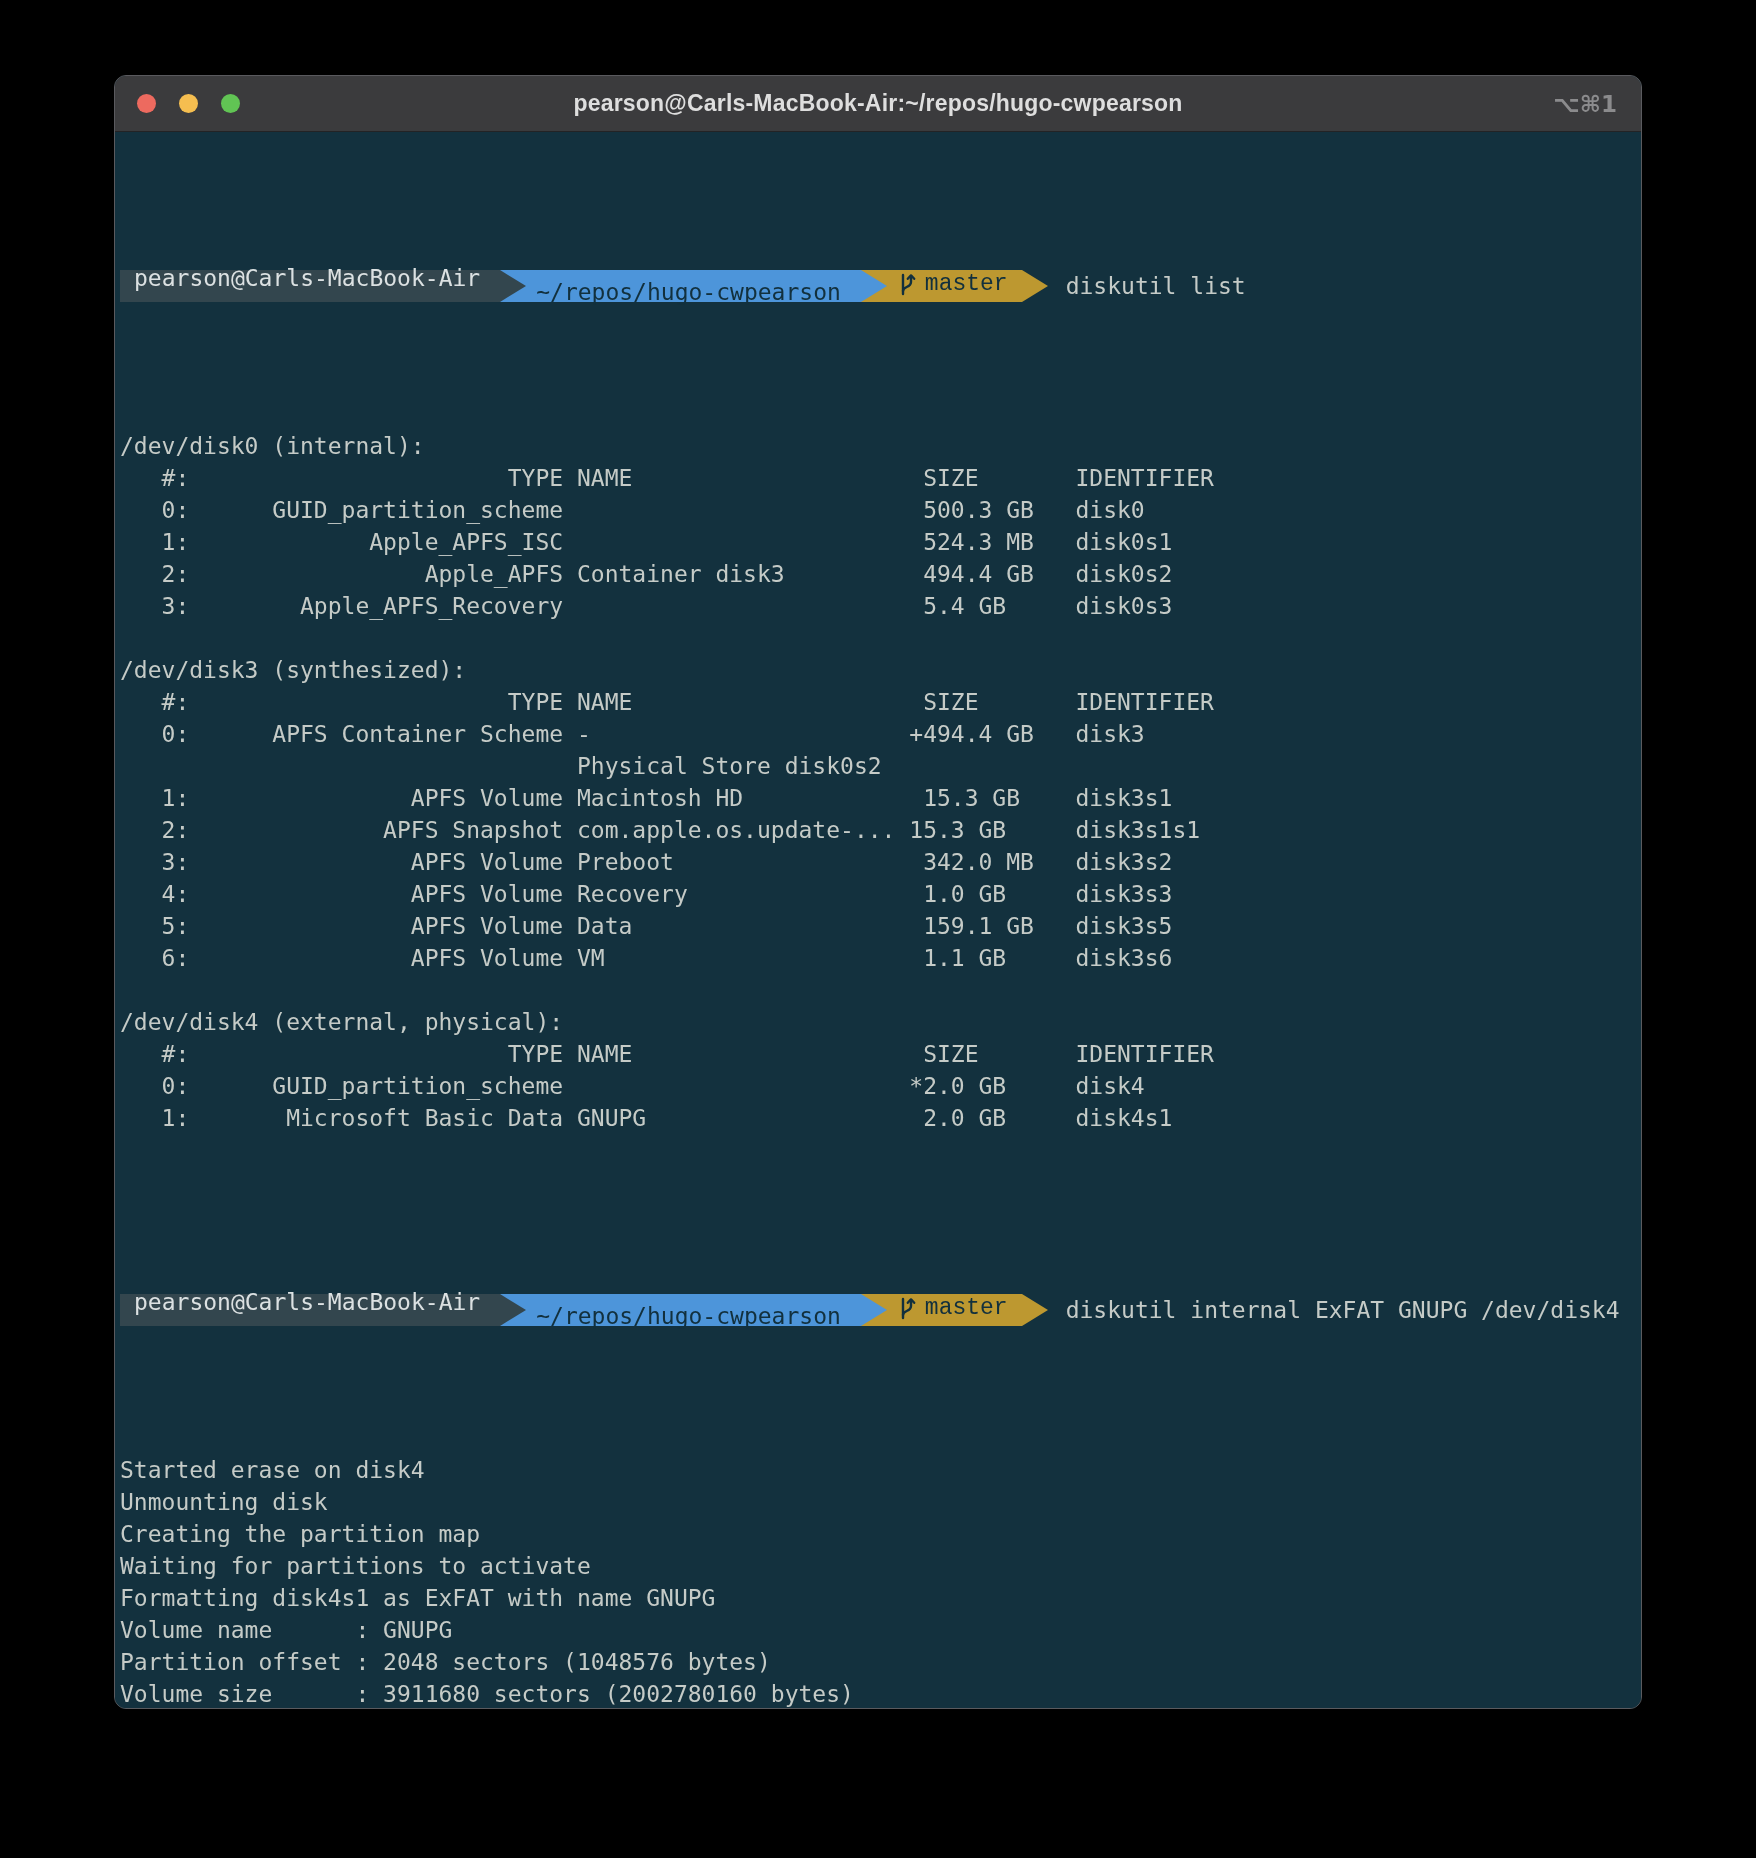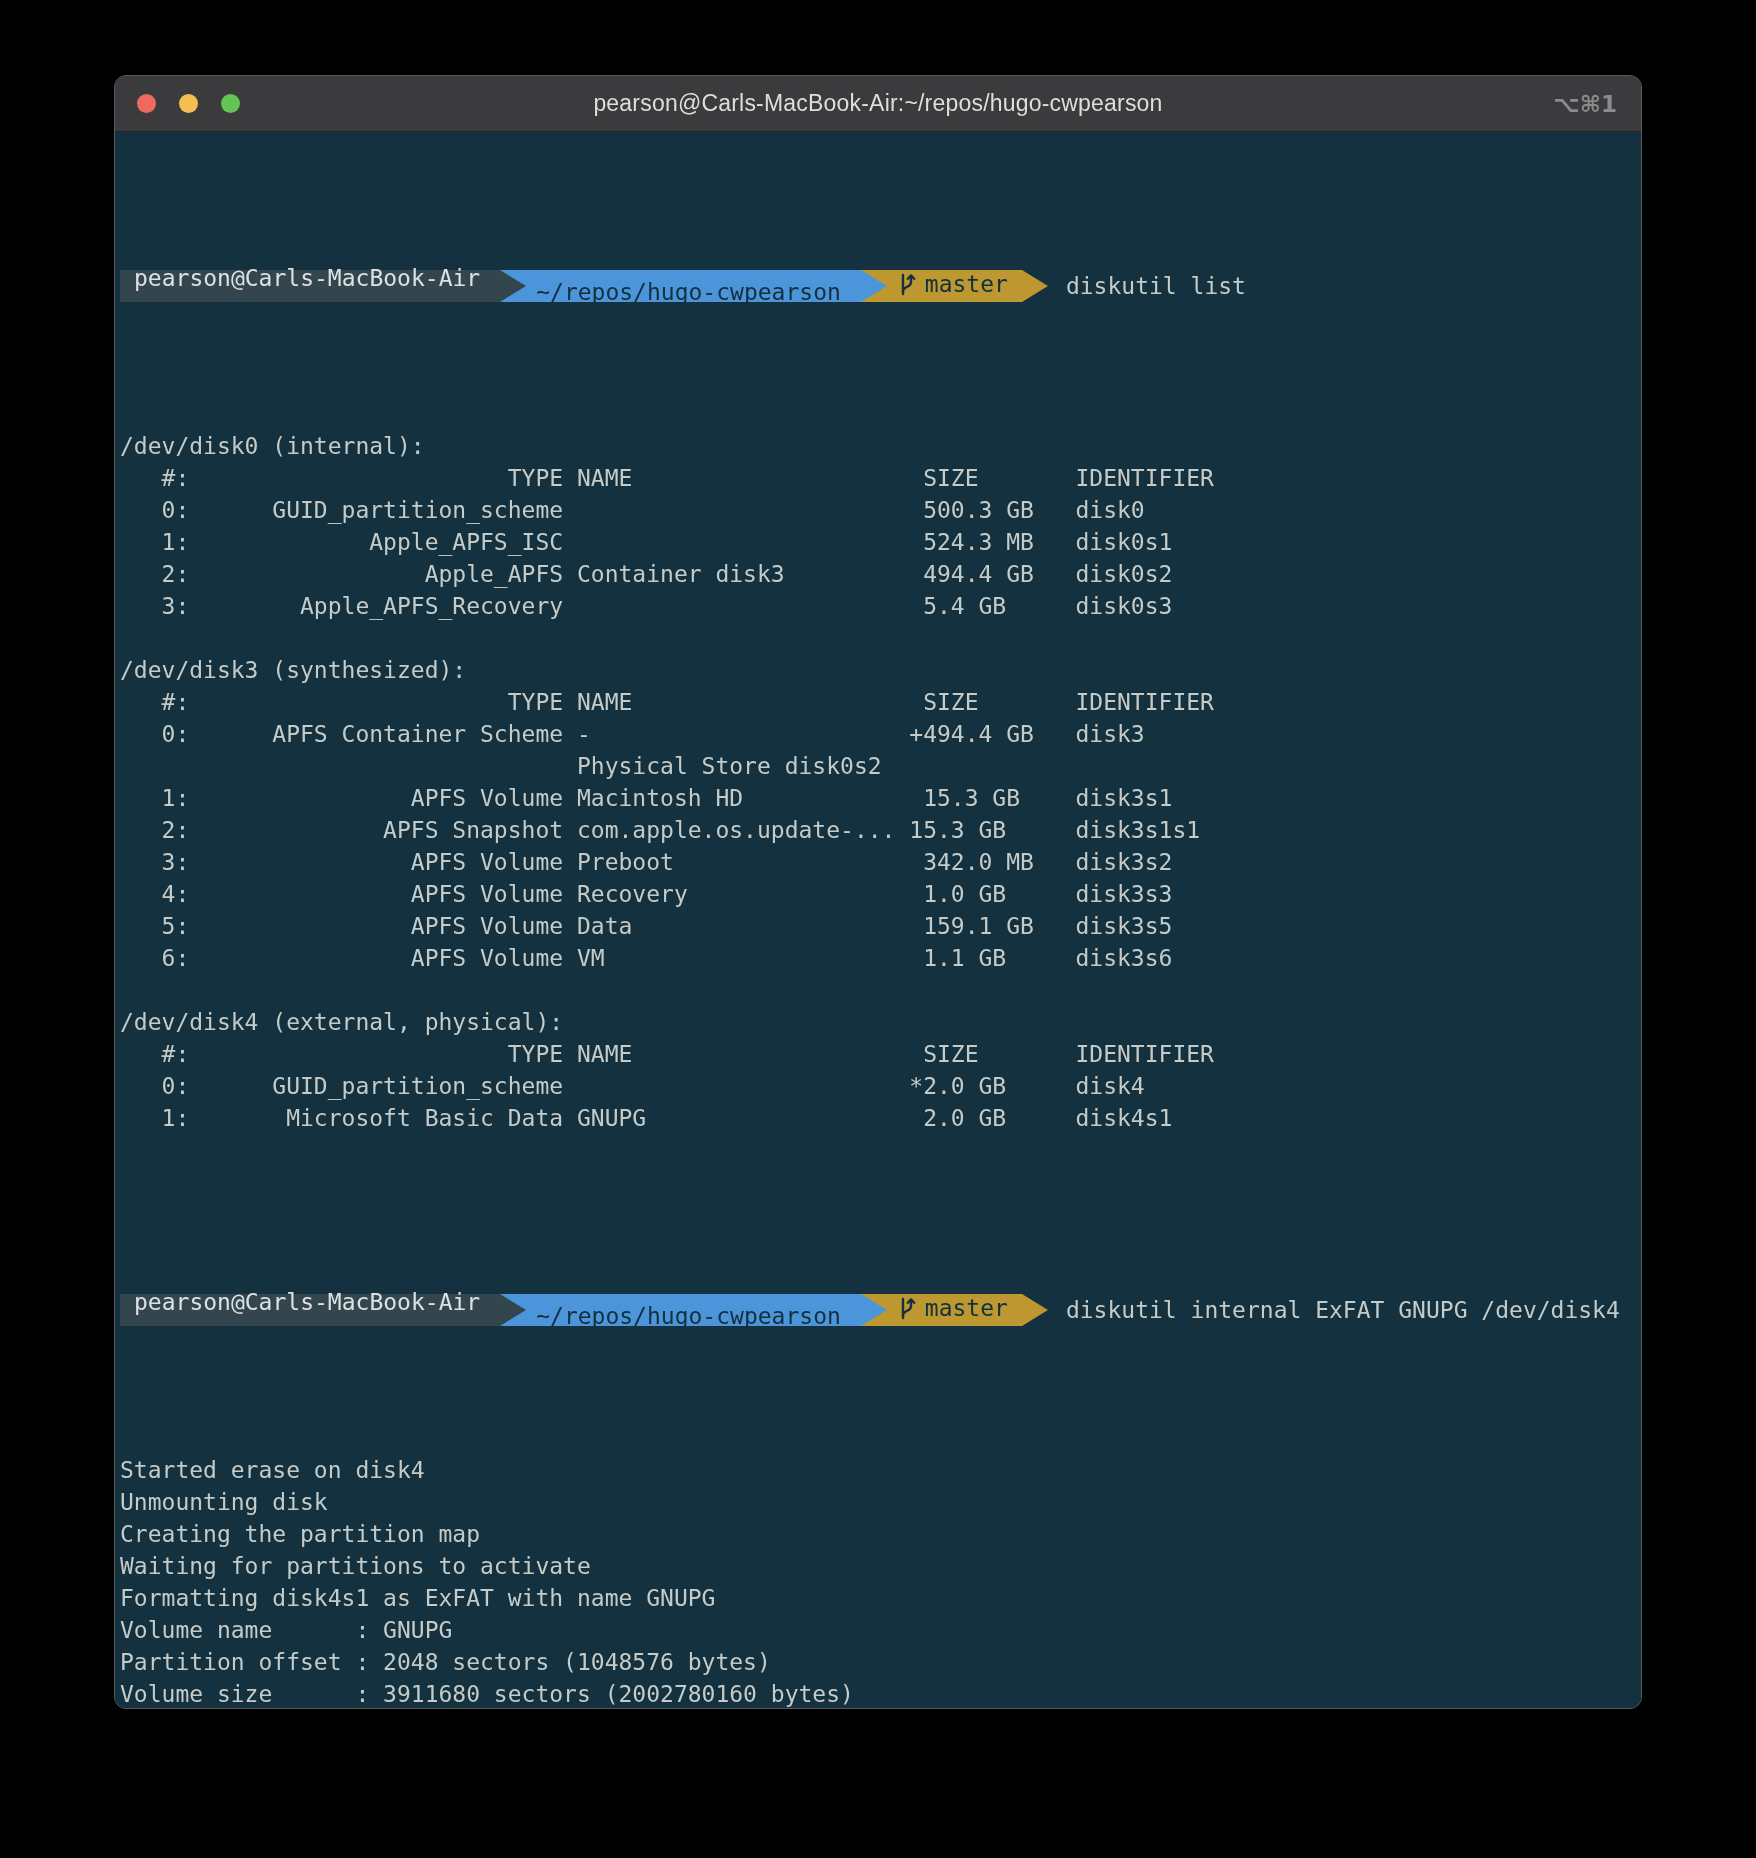--- a/index.html
+++ b/index.html
@@ -33,21 +33,21 @@
     position:relative;height:56px;background:var(--titlebar-bg);
     display:flex;align-items:center;justify-content:center;
     border-bottom:1px solid #232325;
   }
   .traffic{position:absolute;left:22px;top:0;height:100%;display:flex;align-items:center;gap:23px;}
   .light{width:19px;height:19px;border-radius:50%;display:inline-block;}
   .light.red{background:var(--traffic-red);}
   .light.yellow{background:var(--traffic-yellow);}
   .light.green{background:var(--traffic-green);}
   .title{
-    font-family:"Liberation Sans",sans-serif;font-weight:normal;font-size:23px;
+    font-family:"Liberation Sans",sans-serif;font-weight:bold;font-size:23px;
     color:var(--titlebar-fg);letter-spacing:.2px;
   }
   .shortcut{
     position:absolute;right:24px;top:0;height:100%;display:flex;align-items:center;
     font-family:"DejaVu Sans",sans-serif;font-weight:bold;font-size:23px;color:var(--shortcut-fg);
   }
 
   .terminal{
     height:calc(100% - 56px);
     background:var(--terminal-bg);
@@ -60,21 +60,21 @@
 
   .promptline{display:flex;align-items:stretch;height:32px;}
   .seg{display:inline-flex;align-items:center;height:32px;white-space:pre;}
   .seg-host{background:var(--segment-host-bg);color:var(--segment-host-fg);padding:0 20px 16px 14px;}
   .seg-path{background:var(--segment-path-bg);color:var(--segment-dark-fg);padding:12px 20px 0 36px;position:relative;}
   .seg-path::before{
     content:"";position:absolute;left:0;top:0;width:0;height:0;
     border-top:16px solid transparent;border-bottom:16px solid transparent;
     border-left:26px solid var(--segment-host-bg);
   }
-  .seg-branch{background:var(--segment-branch-bg);color:var(--segment-dark-fg);padding:0 14px 5px 36px;position:relative;}
+  .seg-branch{background:var(--segment-branch-bg);color:var(--segment-dark-fg);padding:0 14px 5px 36px;position:relative;font-family:Liberation Mono, monospace;}
   .seg-branch::before{
     content:"";position:absolute;left:0;top:0;width:0;height:0;
     border-top:16px solid transparent;border-bottom:16px solid transparent;
     border-left:26px solid var(--segment-path-bg);
   }
   .arr-end{
     width:0;height:0;
     border-top:16px solid transparent;border-bottom:16px solid transparent;
     border-left:26px solid var(--segment-branch-bg);
   }

